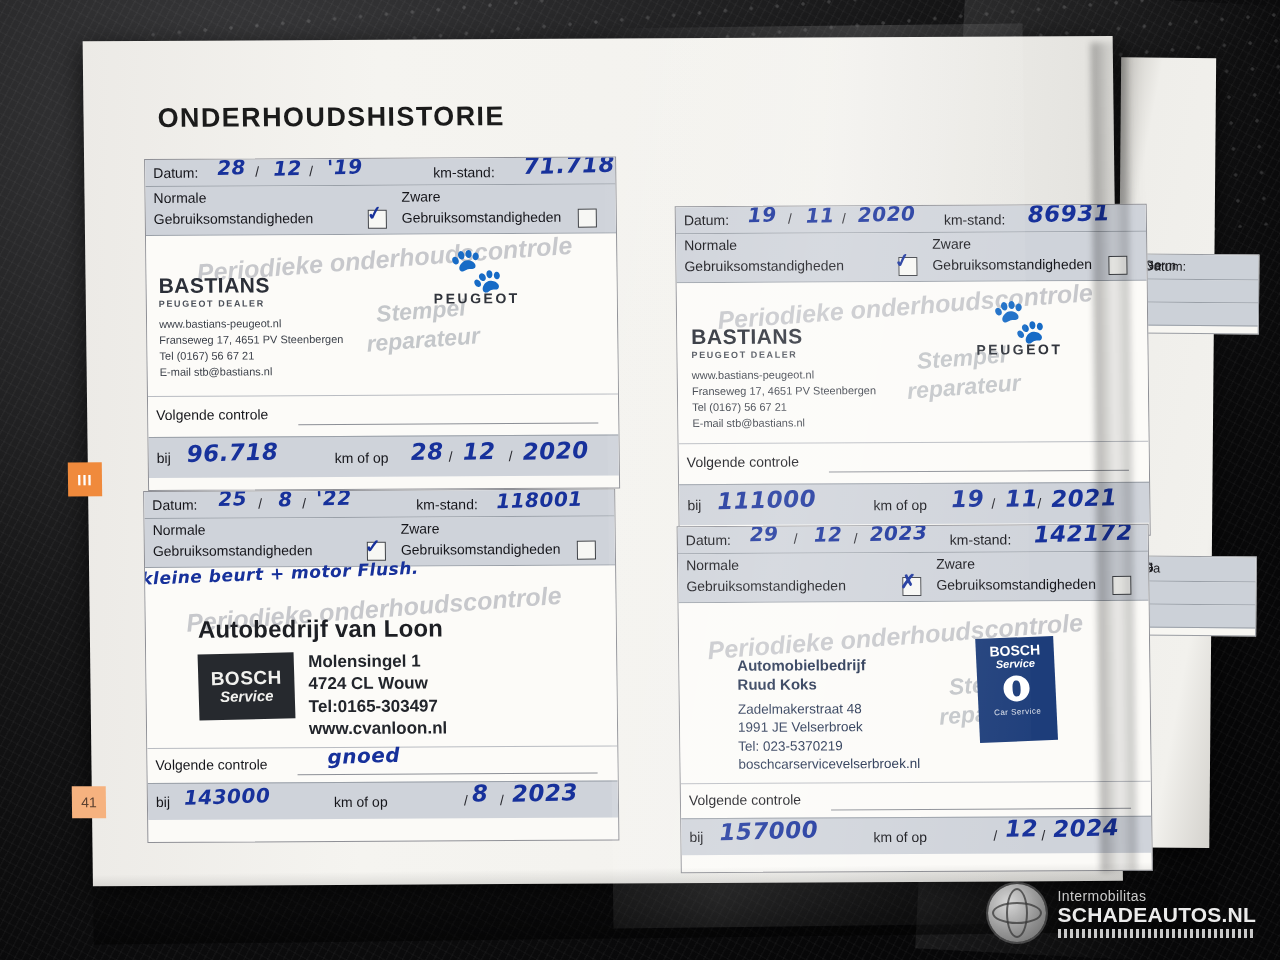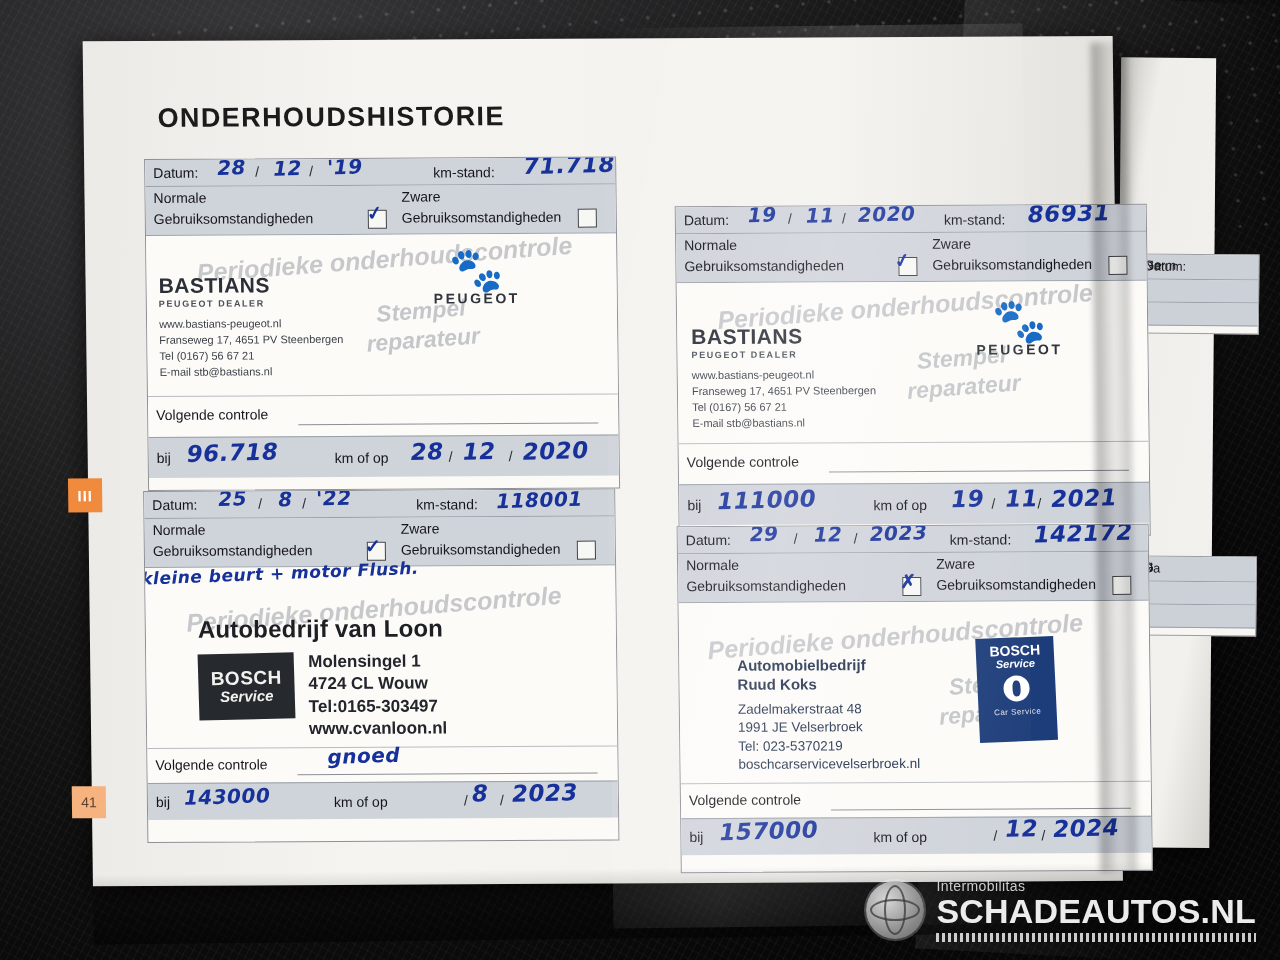--- a/index.html
+++ b/index.html
@@ -106,21 +106,21 @@
     height: 34px;
     background: #f08a3c;
     color: #fff;
     font-size: 15px;
     font-weight: bold;
     display: flex;
     align-items: center;
     justify-content: center;
     letter-spacing: 1px;
   }
-  .tab-roman { top: 437px; }
+  .tab-roman { top: 421px; }
   .page-num {
     position: absolute;
     left: -20px;
     top: 745px;
     width: 34px;
     height: 32px;
     background: #f6b27f;
     color: #5b4030;
     font-size: 14px;
     display: flex;
@@ -421,21 +421,21 @@
   }
   .globe:before { inset: 4px 18px; }
   .globe:after  { inset: 18px 4px; }
   .logo-text .t1 {
     color: #dcdcdc;
     font-size: 14px;
     letter-spacing: 0.4px;
   }
   .logo-text .t2 {
     color: #ffffff;
-    font-size: 34px;
+    font-size: 21px;
     font-weight: bold;
     letter-spacing: 0.2px;
     line-height: 1.05;
   }
   .logo-bars {
     margin-top: 3px;
     height: 9px;
     background: repeating-linear-gradient(90deg, #ffffff 0 3px, rgba(0,0,0,0) 3px 6px);
     opacity: 0.85;
   }

